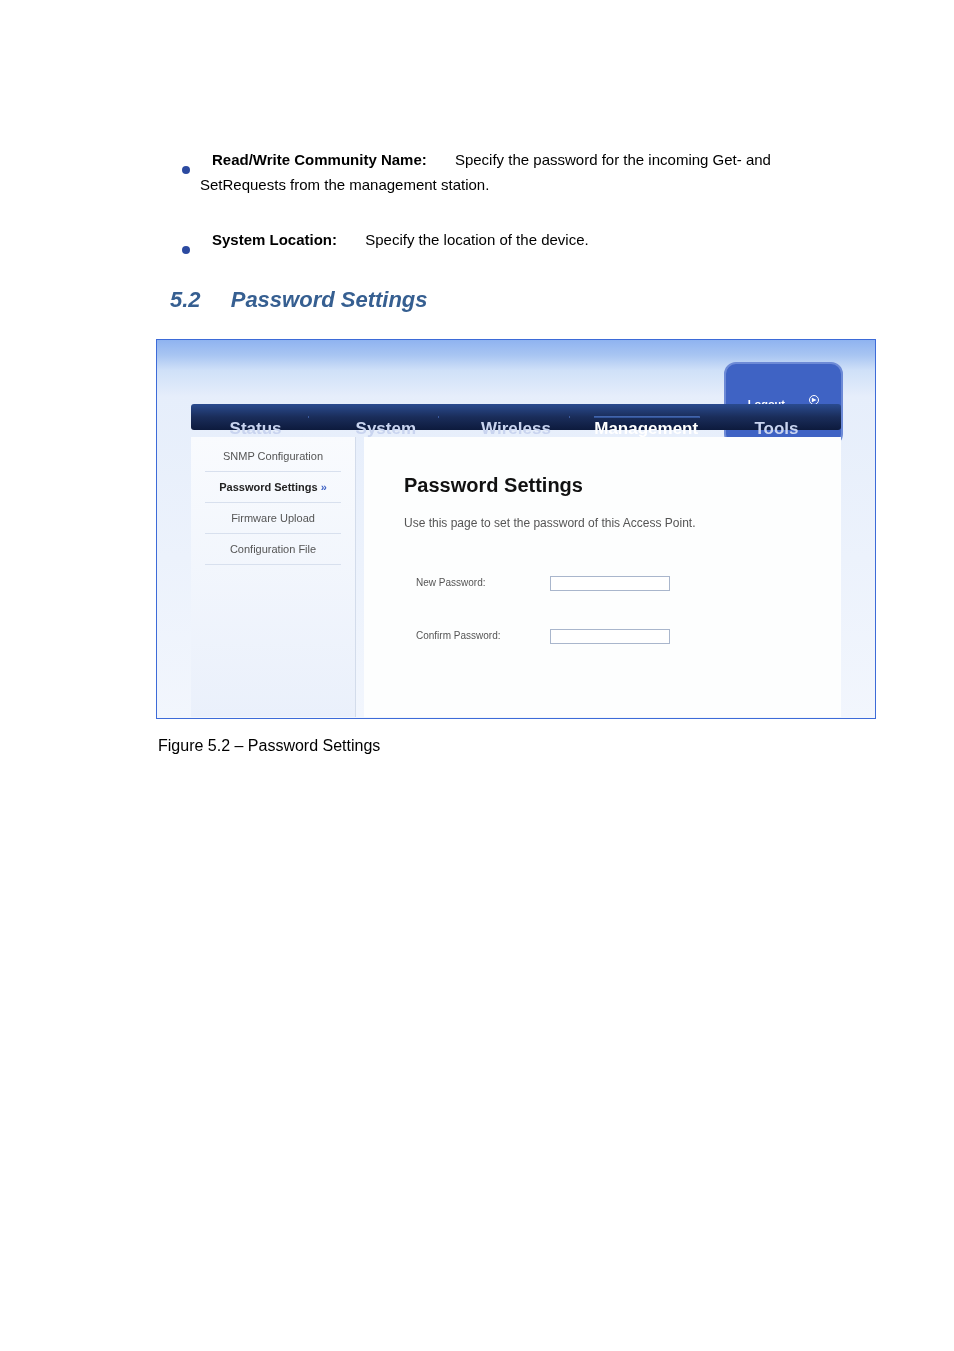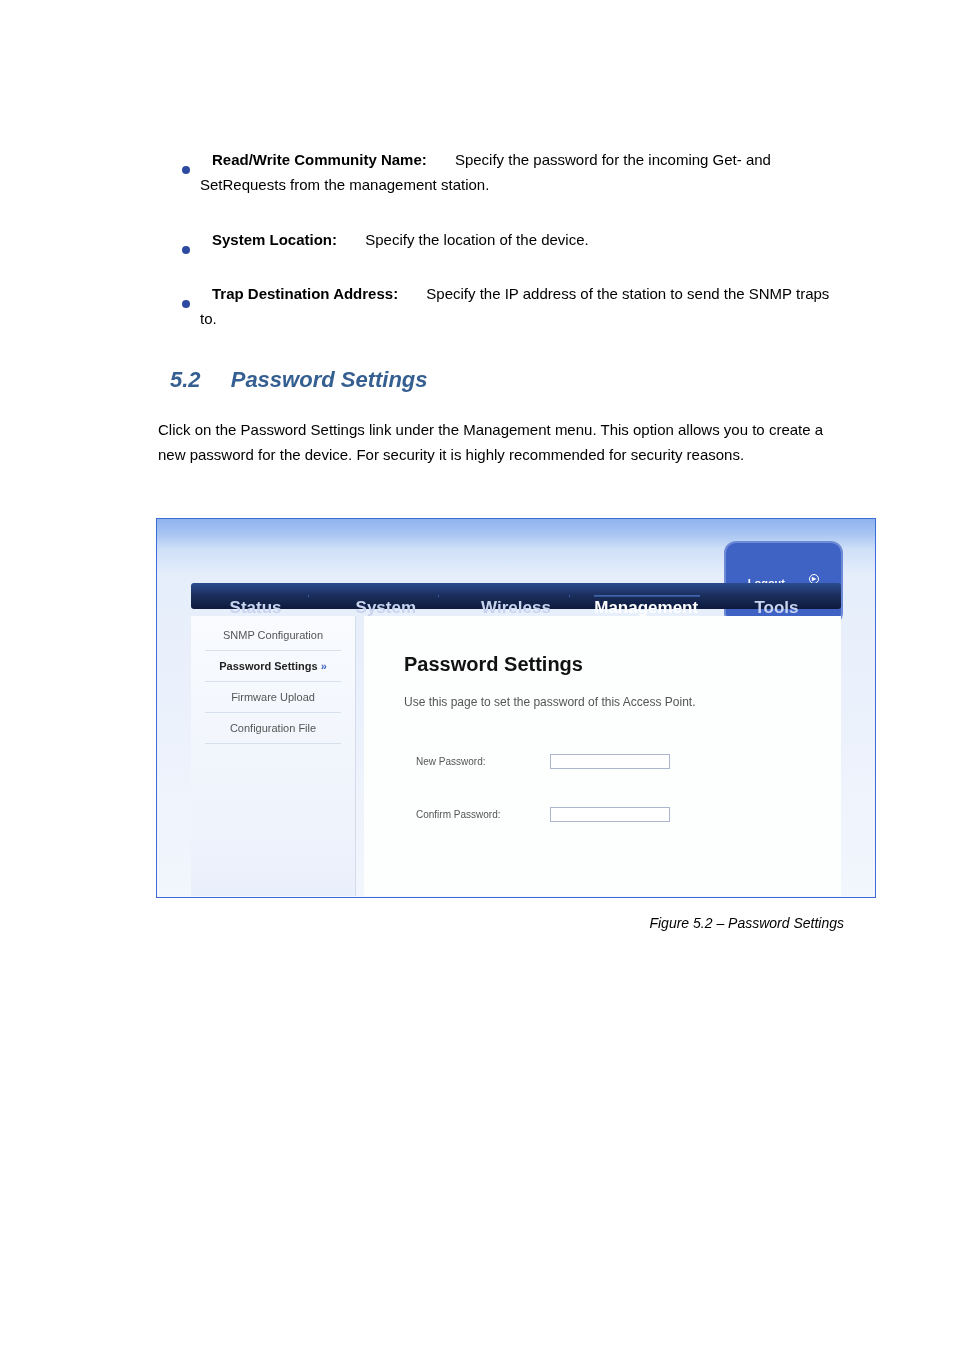--- a/index.html
+++ b/index.html
@@ -160,20 +160,21 @@
     color: #111;
   }
   .panel-desc {
     font-size: 12px;
     color: #555;
     margin-top: 4px;
     margin-bottom: 30px;
   }
   .form-row {
     display: flex;
+    align-items: center;
     font-size: 10px;
     color: #555;
     margin-bottom: 6px;
   }
   .form-row label {
     width: 110px;
   }
   .form-row input {
     width: 120px;
     height: 15px;
@@ -187,52 +188,46 @@
   }
   .panel-buttons button {
     font-size: 10px;
     padding: 1px 8px;
     margin: 0 3px;
     border: 1px solid #888;
     background: #f2f2f2;
   }
 
   .figure-caption {
-    text-align: right;
-    font-size: 14px;
+    text-align: left;
+    font-size: 16px;
     margin-top: 14px;
-    font-style: italic;
   }
 </style>
 </head>
 <body>
 
 <div class="doc-content">
 
   <ul class="bullet-list">
     <li>
       <span class="bullet"></span>
       <strong>Read/Write Community Name:</strong><span> Specify the password for the incoming Get- and SetRequests from the management station.</span>
     </li>
     <li>
       <span class="bullet"></span>
       <strong>System Location:</strong><span> Specify the location of the device.</span>
     </li>
-    <li>
-      <span class="bullet"></span>
-      <strong>Trap Destination Address:</strong><span> Specify the IP address of the station to send the SNMP traps to.</span>
-    </li>
   </ul>
 
 
   <h2 class="section-heading">
     <span>5.2</span><span> Password Settings</span>
   </h2>
 
-  <p class="section-body">Click on the Password Settings link under the Management menu. This option allows you to create a new password for the device. For security it is highly recommended for security reasons.</p>
 
   <div class="router-ui">
 
     <div class="logout-btn">
       <span>Logout</span>
       <span class="arrow-icon">▸</span>
     </div>
 
     <div class="nav-tabs">
       <div class="tab">Status</div>

